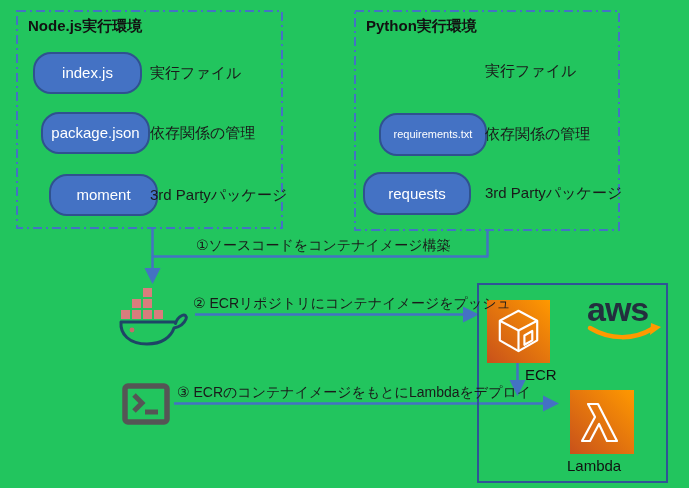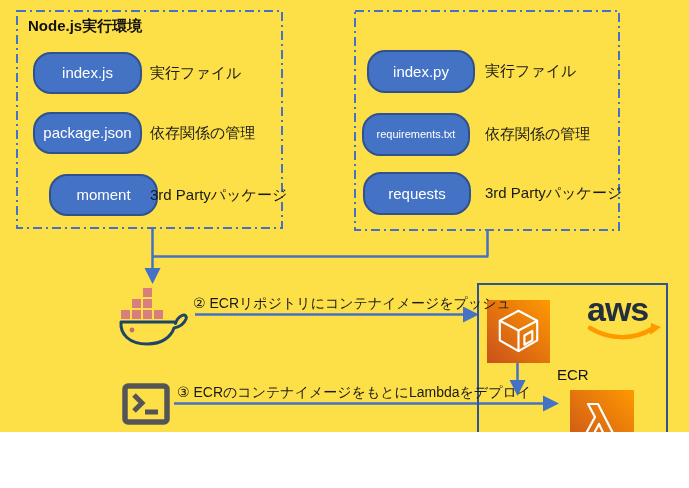--- a/index.html
+++ b/index.html
@@ -1,18 +1,18 @@
 <!DOCTYPE html>
 <html><head>
 <meta charset="utf-8">
 <style>
   * { margin:0; padding:0; box-sizing:border-box; }
   html,body { background:#fff; }
   body { font-family:"Liberation Sans","DejaVu Sans",sans-serif; color:#1a1a1a; }
-  #canvas { position:relative; width:689px; height:432px; background:#fde047; overflow:hidden;text-decoration:underline; }
+  #canvas { position:relative; width:689px; height:488px; background:#22c55e; overflow:hidden;text-decoration:underline; }
 
   
   #wires { position:absolute; left:0; top:0; width:689px; height:488px; z-index:0; }
 
   
   .env-box { position:absolute; z-index:1; }
   .env-title { position:absolute; left:11px; top:6px; font-size:15px; font-weight:bold; color:#111; white-space:nowrap; }
   .chip { position:absolute; display:flex; align-items:center; justify-content:center; text-align:center;
           background:#4472C4; border:2px solid #2F528F; border-radius:18px; color:#fff;
           font-size:15px; line-height:1.2; padding:0 7px; word-break:break-all; }
@@ -57,45 +57,44 @@
 
     <path d="M174 403.5 H555" stroke="#4472C4" stroke-width="2.5" fill="none" marker-end="url(#arr)"></path>
   </svg>
 
   <div class="env-box" style="left:17px; top:11px; width:265px; height:217px;">
     <div class="env-title">Node.js実行環境</div>
     <div class="chip" style="left:16px; top:41px; width:109px; height:42px;">
         <span>index.js</span>
       </div>
     <div class="row-label" style="left:133px; top:41px; height:42px;">実行ファイル</div>
-    <div class="chip" style="left:16px; top:101px; width:109px; height:42px;">
+    <div class="chip" style="left:24px; top:101px; width:109px; height:42px;">
         <span>package.json</span>
       </div>
     <div class="row-label" style="left:133px; top:101px; height:42px;">依存関係の管理</div>
     <div class="chip" style="left:16px; top:163px; width:109px; height:42px;margin-left:16px;">
         <span>moment</span>
       </div>
     <div class="row-label" style="left:133px; top:163px; height:42px;">3rd Partyパッケージ</div>
   </div>
 
   <div class="env-box" style="left:355px; top:11px; width:264px; height:219px;">
-    <div class="chip" style="left:12px; top:39px; width:108px; height:43px;">
-        <span>index.py</span>
-      </div>
+    <div class="env-title">Python実行環境</div>
     <div class="row-label" style="left:130px; top:39px; height:43px;">実行ファイル</div>
-    <div class="chip small" style="left:7px; top:102px; width:108px; height:43px;">
+    <div class="chip small" style="left:24px; top:102px; width:108px; height:43px;">
         <span>requirements.txt</span>
       </div>
     <div class="row-label" style="left:130px; top:102px; height:43px;">依存関係の管理</div>
     <div class="chip" style="left:8px; top:161px; width:108px; height:43px;">
         <span>requests</span>
       </div>
     <div class="row-label" style="left:130px; top:161px; height:43px;">3rd Partyパッケージ</div>
   </div>
 
+  <div class="step" style="left:196px; top:237px;">①ソースコードをコンテナイメージ構築</div>
   <div class="step" style="left:177px; top:384px;">③ ECRのコンテナイメージをもとにLambdaをデプロイ</div>
   <div class="step" style="left:193px; top:295px;">② ECRリポジトリにコンテナイメージをプッシュ</div>
 
   <svg class="float-icon" style="left:117px; top:287px;" width="76" height="62" viewBox="0 0 76 62">
     <g fill="#D97D7D">
       <rect x="26" y="1" width="9" height="9"></rect>
       <rect x="15" y="12" width="9" height="9"></rect>
       <rect x="26" y="12" width="9" height="9"></rect>
       <rect x="4" y="23" width="9" height="9"></rect>
       <rect x="15" y="23" width="9" height="9"></rect>
@@ -128,21 +127,21 @@
         </linearGradient>
       </defs>
       <rect width="64" height="64" fill="url(#awsgrad1)"></rect>
       <g fill="none" stroke="#fff" stroke-width="2.2" stroke-linejoin="round">
         <path d="M32 11 L51 21 V41 L32 52 L13 41 V21 Z"></path>
         <path d="M13 21 L32 31 L51 21"></path>
         <path d="M32 31 V52"></path>
         <path d="M38 36 L46 31.5 V41 L38 45.5 Z"></path>
       </g>
     </svg>
-    <div class="svc-label" style="left:46px; top:81px;margin-left:32px;">ECR</div>
+    <div class="svc-label" style="left:46px; top:81px;">ECR</div>
 
     <svg class="svc-icon" style="left:91px; top:105px;" width="64" height="64" viewBox="0 0 64 64">
       <defs>
         <linearGradient id="awsgrad2" x1="0" y1="1" x2="1" y2="0">
           <stop offset="0" stop-color="#C8511B"></stop>
             <stop offset="1" stop-color="#FF9900"></stop>
         </linearGradient>
       </defs>
       <rect width="64" height="64" fill="url(#awsgrad2)"></rect>
       <path d="M18 14 L28 14 L47 51 L37 51 L29 34 L20 51 L12 51 L25 27 Z" fill="none" stroke="#fff" stroke-width="2.2" stroke-linejoin="round"></path>

